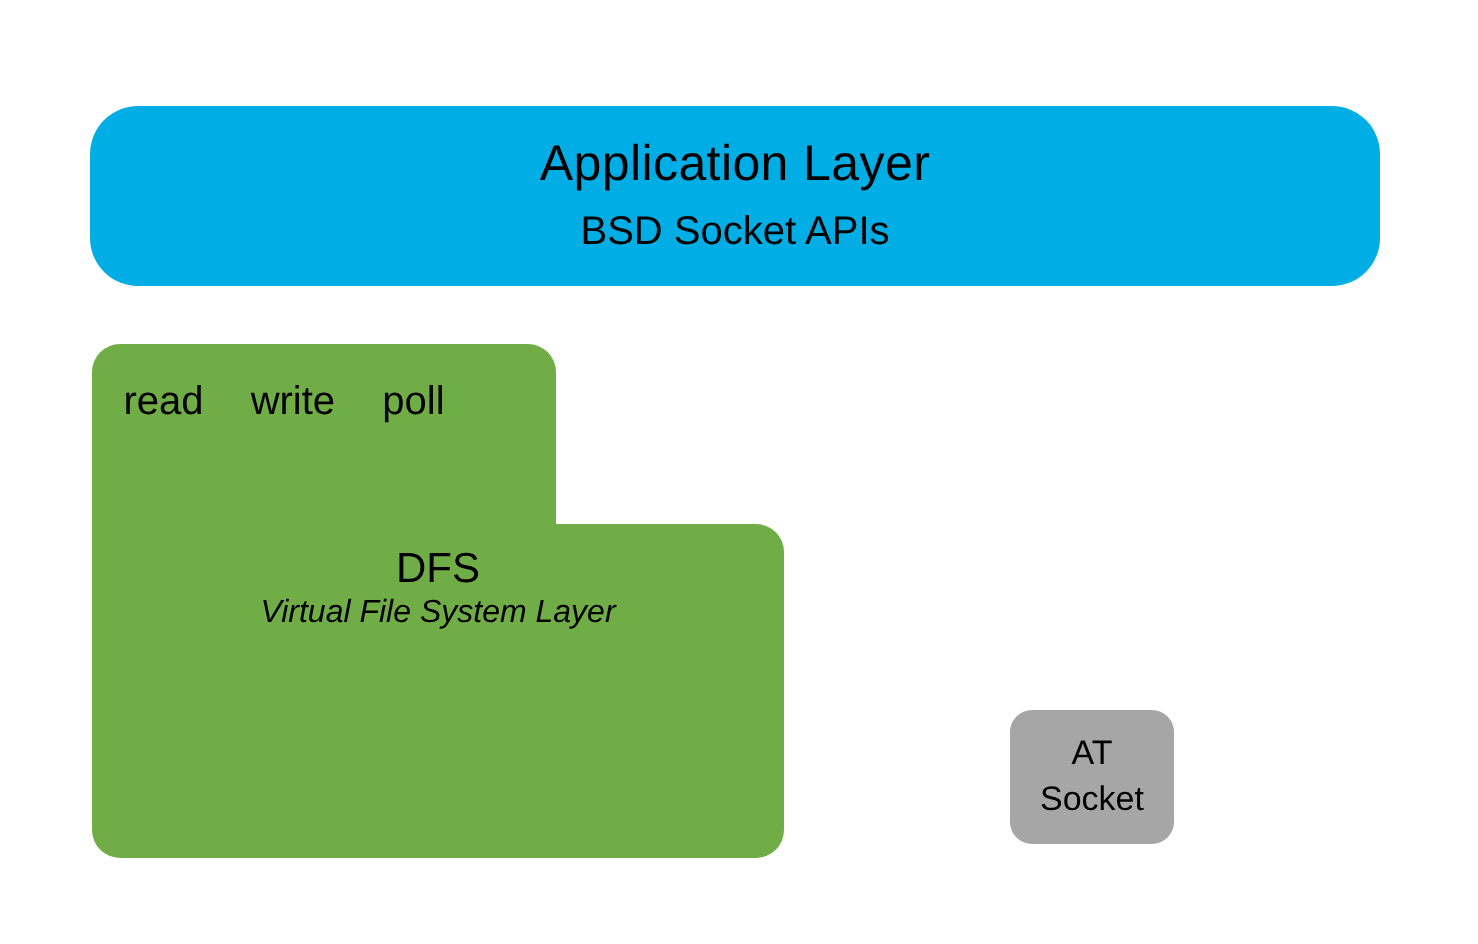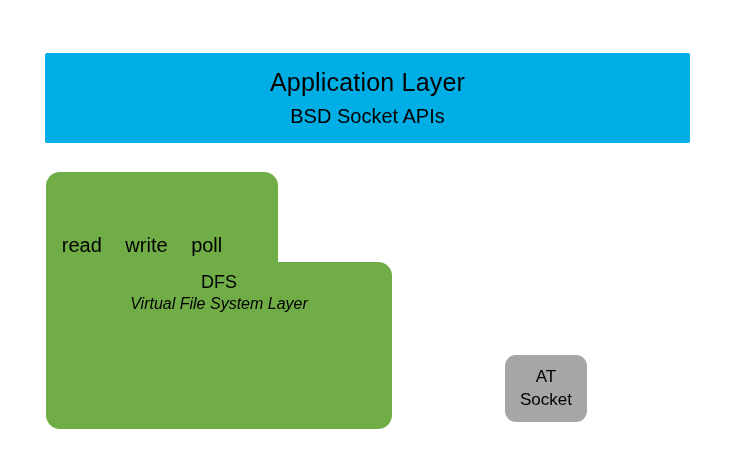--- a/index.html
+++ b/index.html
@@ -18,21 +18,21 @@
   }
 
   
   .app-layer {
     position: absolute;
     left: 45px;
     top: 53px;
     width: 645px;
     height: 90px;
     background: #00AEE6;
-    border-radius: 2px;
+    border-radius: 24px;
     display: flex;
     flex-direction: column;
     align-items: center;
     justify-content: center;
   }
   .app-title {
     font-size: 25px;
     line-height: 1.15;
     letter-spacing: 0.2px;
     margin-bottom: 8px;
@@ -77,33 +77,32 @@
   }
   .dfs-ops {
     position: absolute;
     left: 0px;
     top: 18px;
     width: 192px;
     text-align: center;
     font-size: 20px;
     white-space: nowrap;
     z-index: 5;
-    margin-top: 44px;
   }
   .dfs-ops span { margin: 0 9px; }
   .dfs-label {
     position: absolute;
     left: 0px;
     top: 100px;
     width: 346px;
     text-align: center;
     z-index: 5;
   }
   .dfs-name {
-    font-size: 18px;
+    font-size: 21px;
     line-height: 1.2;
   }
   .dfs-desc {
     font-size: 16px;
     line-height: 1.2;
     font-style: italic;
   }
 
   
   .sal-shape {

